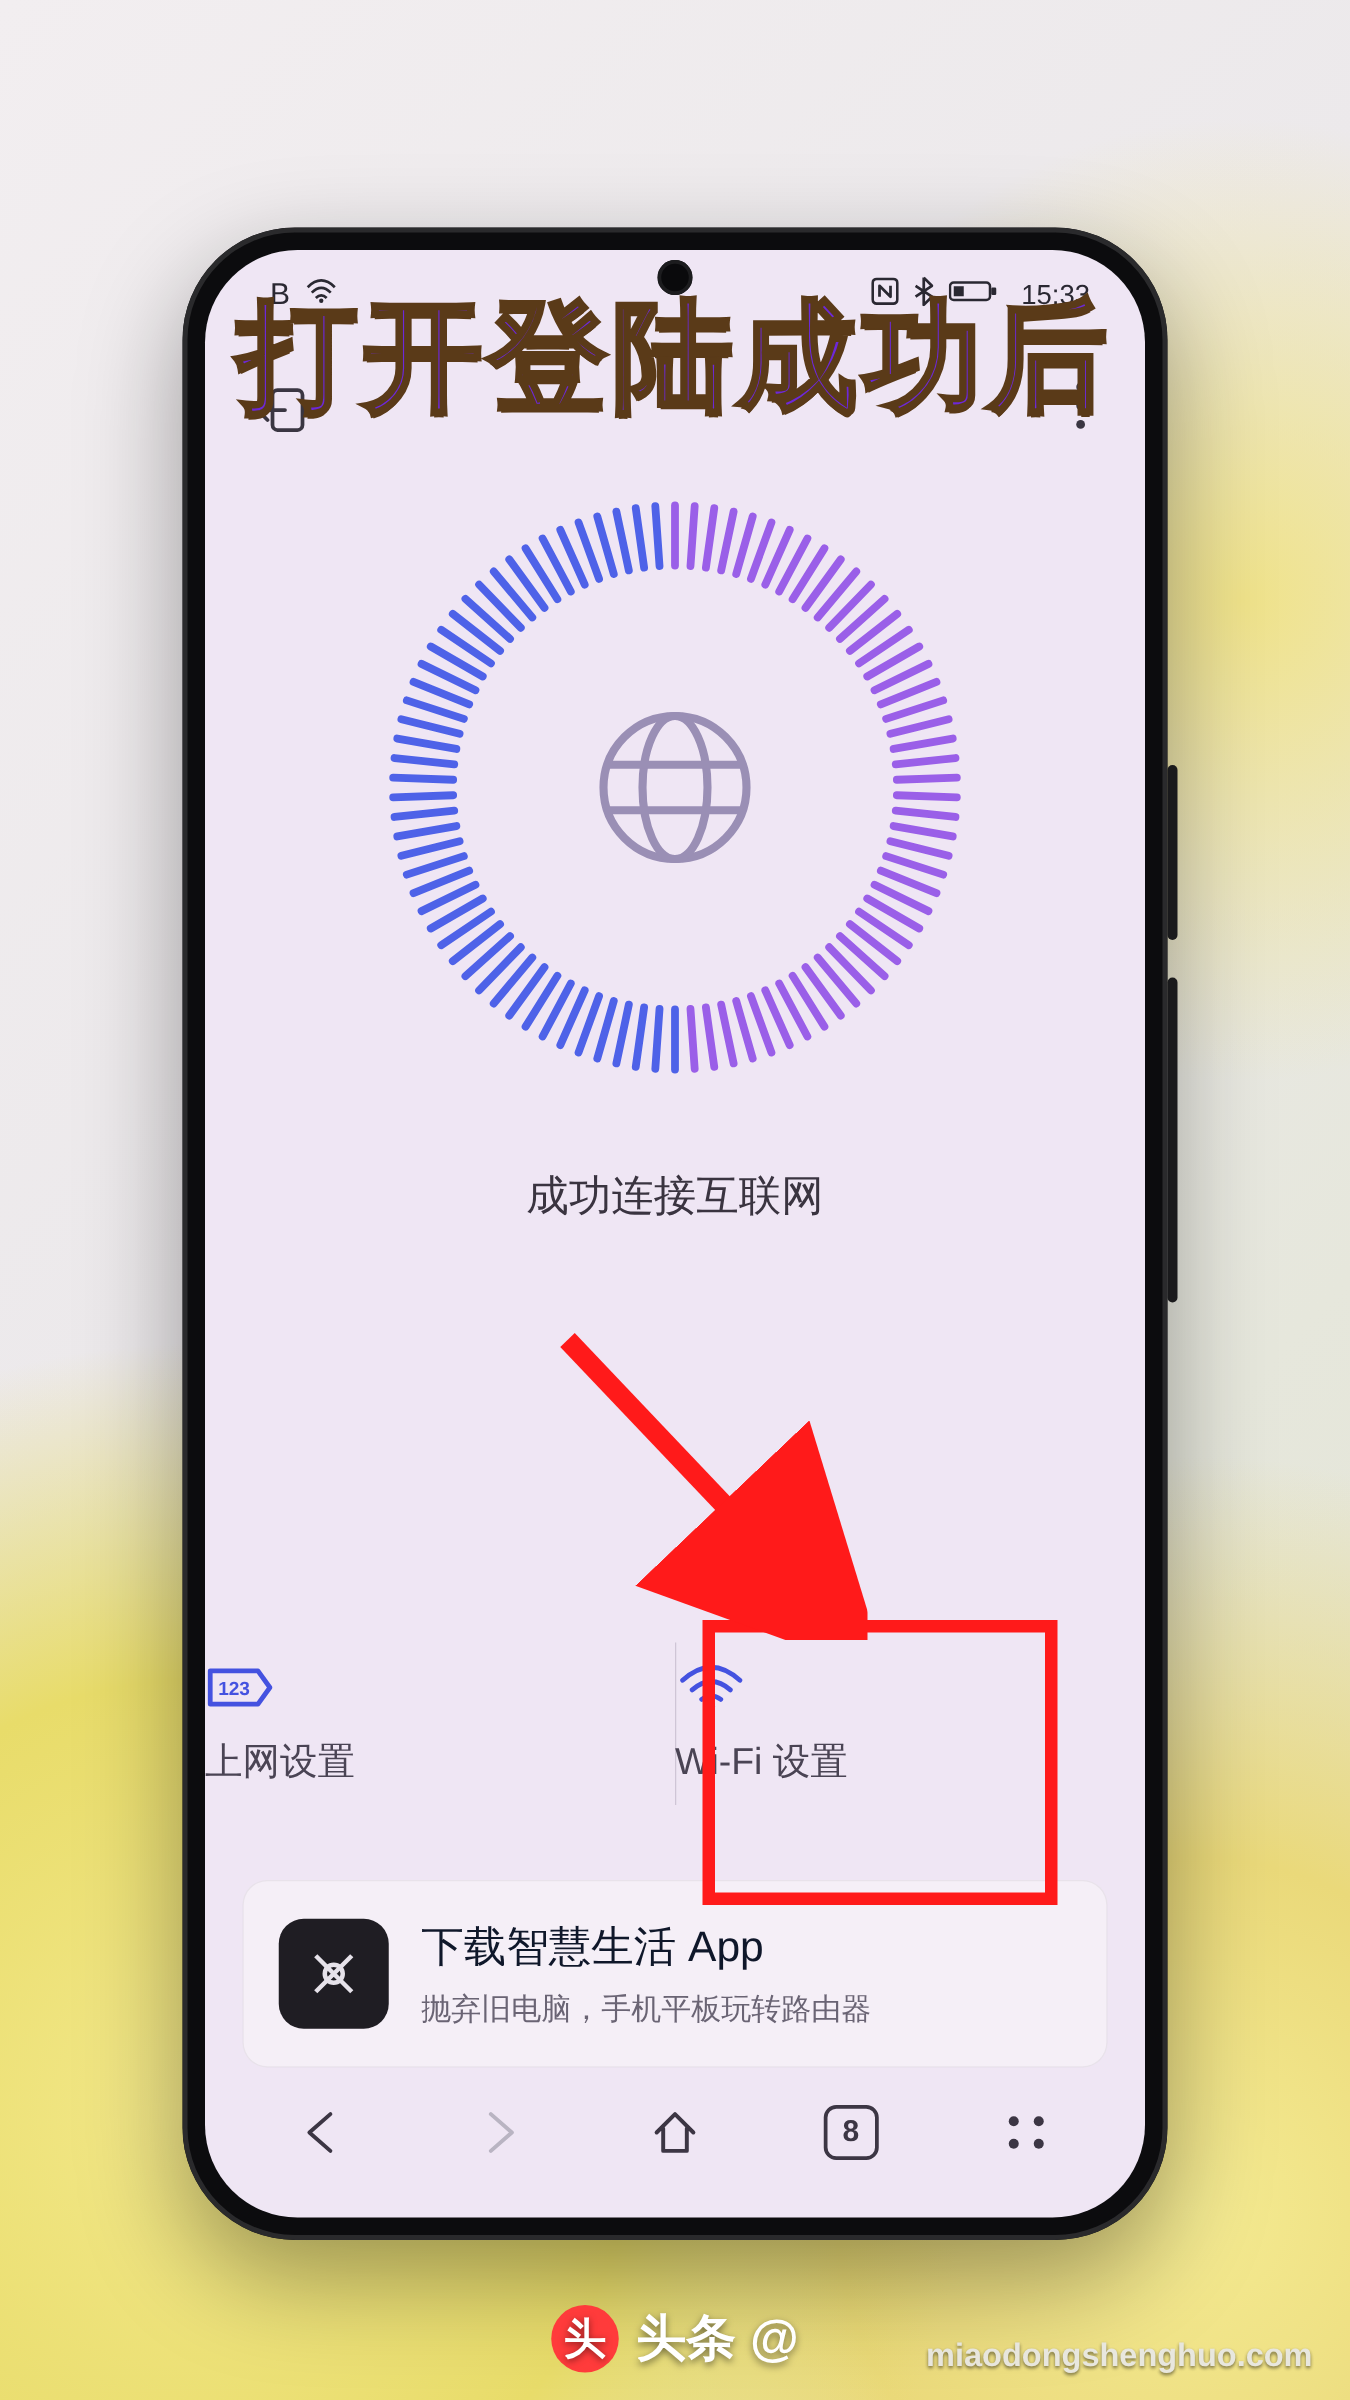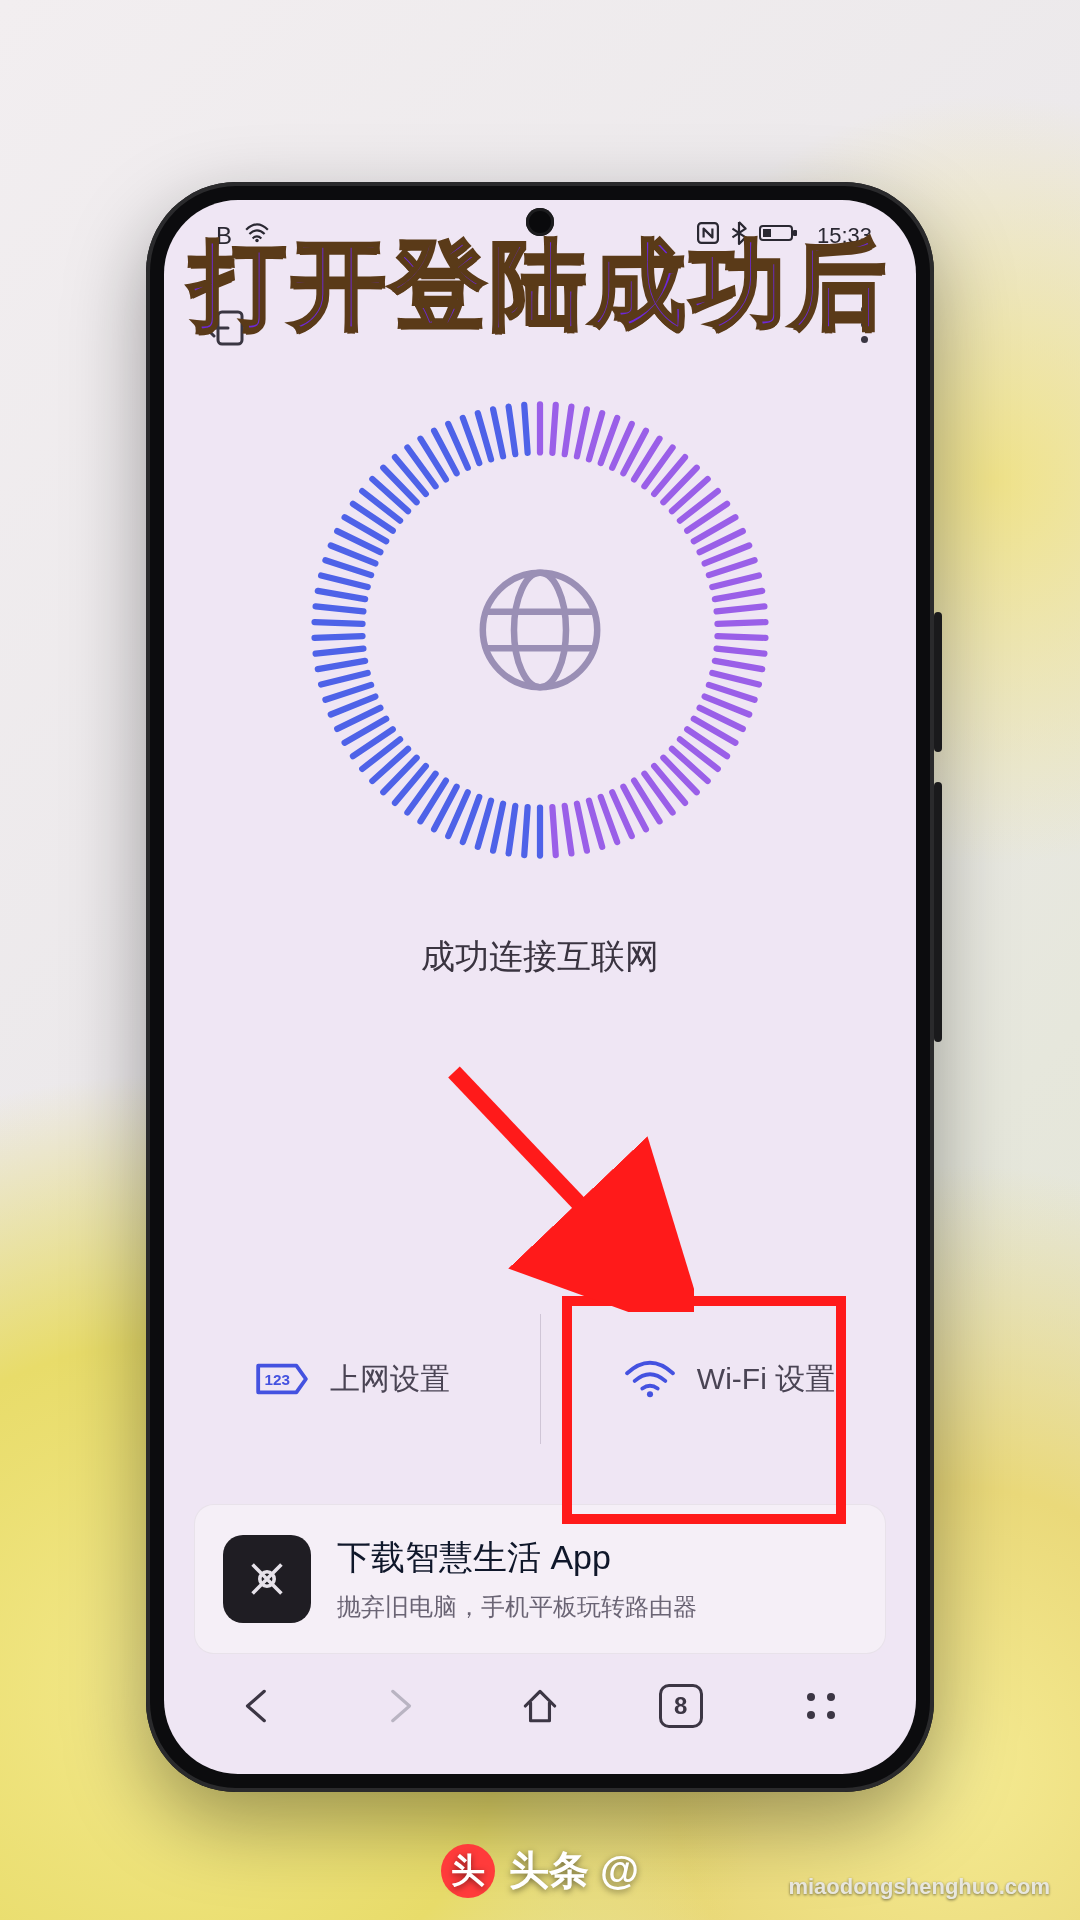--- a/index.html
+++ b/index.html
@@ -70,21 +70,21 @@
     margin-top: 270px;
     width: 100%;
     display:flex;
     height: 190px;
     position: relative;
   }
   .tiles::before {
     content:""; position:absolute; left:50%; top:30px; bottom:30px; width:1px;
     background: rgba(60,50,80,.18);
   }
-  .tile { flex:1; display:flex; flex-direction:row; align-items:center; justify-content:center; gap:18px; }
+  .tile { flex:1; display:flex; flex-direction:column; justify-content:center; gap:18px; }
   .tile .label { font-size:30px; color:#4a4454; }
   .tile svg { width:58px; height:42px; }
 
   
   .highlight {
     position:absolute; border:10px solid #ff1a1a; z-index:5;
   }
   .arrow { position:absolute; z-index:6; width:260px; height:260px; }
 
   
@@ -120,21 +120,21 @@
 
   
   .credit {
     position:absolute; left:0; right:0; bottom:22px;
     display:flex; align-items:center; justify-content:center; gap:14px;
     color:#fff; font-size:40px; font-weight:600; z-index:20;
     text-shadow:0 2px 6px rgba(0,0,0,.5);
     font-family:"PingFang SC","Microsoft YaHei",sans-serif;
   }
   .credit .logo { width:54px; height:54px; border-radius:50%; background:#ff3b3b; display:flex; align-items:center; justify-content:center; color:#fff; font-size:34px; font-weight:700;}
-  .credit .wm { position:absolute; right:30px; bottom:-2px; font-size:22px; color:#e8e8e8; opacity:.9; text-shadow:0 1px 3px rgba(0,0,0,.6);}
+  .credit .wm { position:absolute; right:30px; bottom:-2px; font-size:26px; color:#e8e8e8; opacity:.9; text-shadow:0 1px 3px rgba(0,0,0,.6);}
 </style>
 </head>
 <body>
 
 <div class="bg"></div>
 
 <div class="caption">打开登陆成功后</div>
 
 <div class="phone">
   <div class="side-btn btn1"></div>

